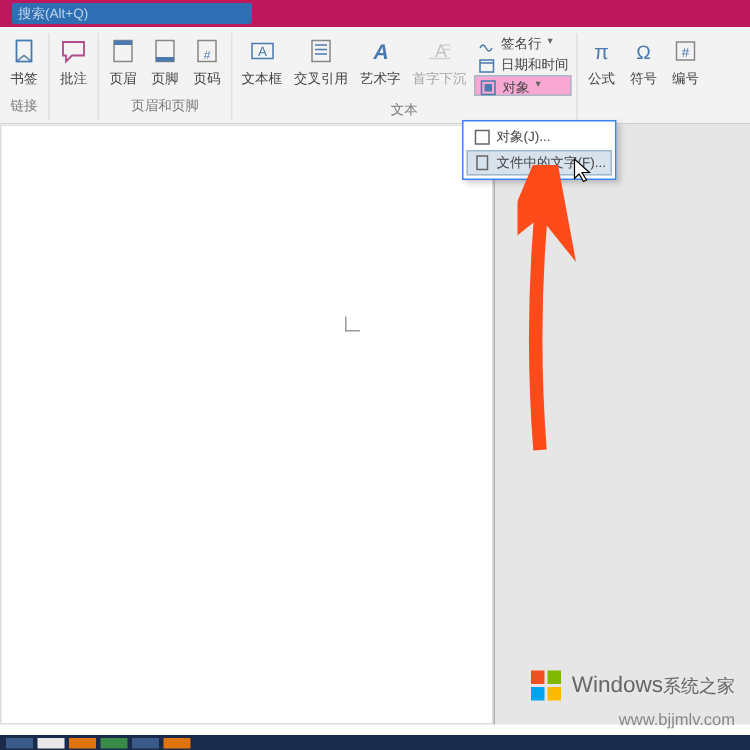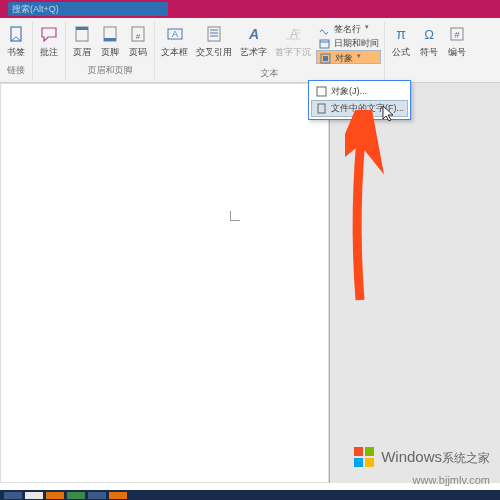--- a/index.html
+++ b/index.html
@@ -16,21 +16,21 @@
 .rrow { display: flex; align-items: flex-start; gap: 2px; }
 .rbtn-lg { display: flex; flex-direction: column; align-items: center; justify-content: flex-start; padding: 2px 3px; cursor: pointer; min-width: 26px; }
 .rbtn-lg .ico { width: 20px; height: 20px; display: flex; align-items: center; justify-content: center; }
 .rbtn-lg .lbl { font-size: 9px; color: #444; margin-top: 2px; white-space: nowrap; }
 .rbtn-sm { display: flex; align-items: flex-start; gap: 4px; padding: 1px 2px; cursor: pointer; height: 14px; }
 .rbtn-sm .ico { width: 12px; height: 12px; display: flex; align-items: center; justify-content: center; }
 .rbtn-sm .lbl { font-size: 9px; color: #444; white-space: nowrap; }
 .rcol { display: flex; flex-direction: column; gap: 0; }
 .glabel { font-size: 9px; color: #7a7a7a; margin-top: 3px; text-align: right; }
 
-.active-drop { background: #fdba74; border: 1px solid #a8b8c8; }
+.active-drop { background: #f9a8d4; border: 1px solid #a8b8c8; }
 
 .canvas-area { display: flex; height: calc(100% - 100px); }
 .page { background: #fff; width: 330px; height: 100%; border-right: 1px solid #b0b0b0; margin-left: 0; box-shadow: inset 0 0 0 1px #ddd; position: relative; }
 .corner-mark { position: absolute; top: 128px; left: 230px; width: 10px; height: 10px; border-left: 1px solid #999; border-bottom: 1px solid #999; }
 .gray-area { background: #e6e6e6; flex: 1; }
 
 .dropdown-menu { position: absolute; top: 80px; left: 308px; background: #fff; border: 1px solid #3b82f6; box-shadow: 2px 2px 4px rgba(0,0,0,0.2); padding: 2px; min-width: 96px; }
 .dd-item { display: flex; align-items: center; gap: 4px; padding: 2px 4px; font-size: 9px; color: #444; cursor: pointer; }
 .dd-item.hover { background: #d8e2ec; border: 1px solid #a0b8cc; padding: 1px 3px; align-items: center; }
 .dd-item .ico { width: 12px; height: 12px; display: flex; align-items: center; justify-content: center; }

